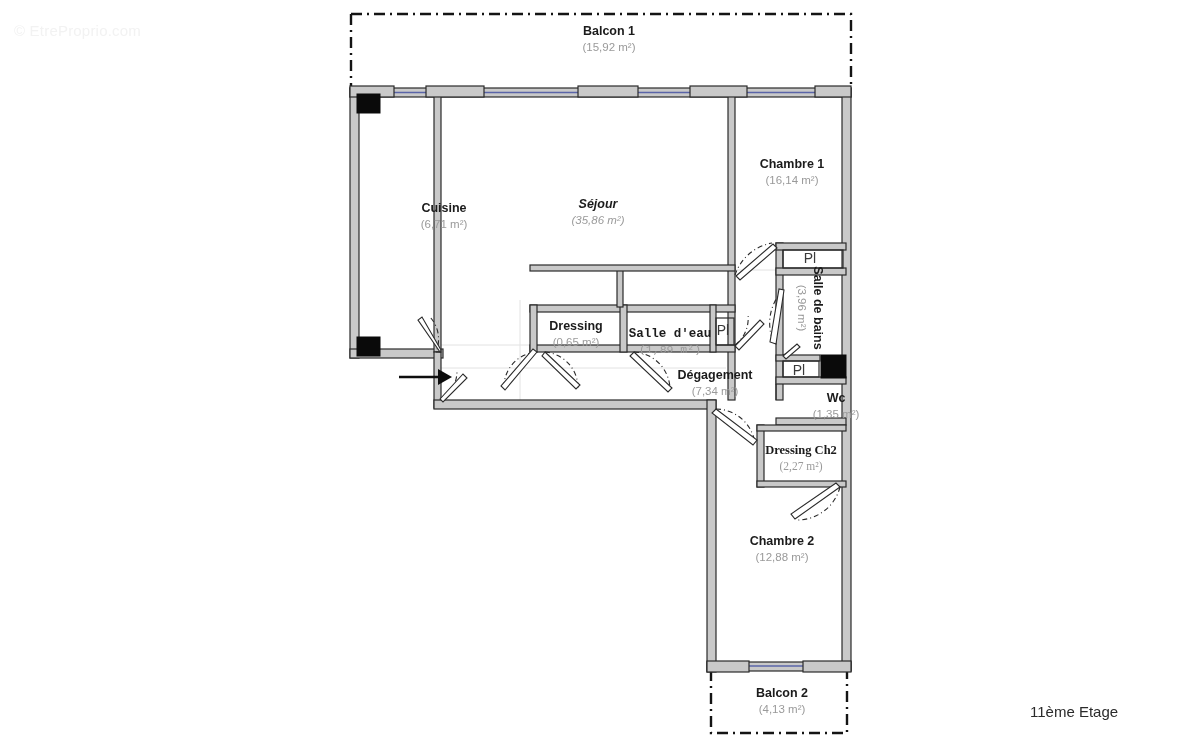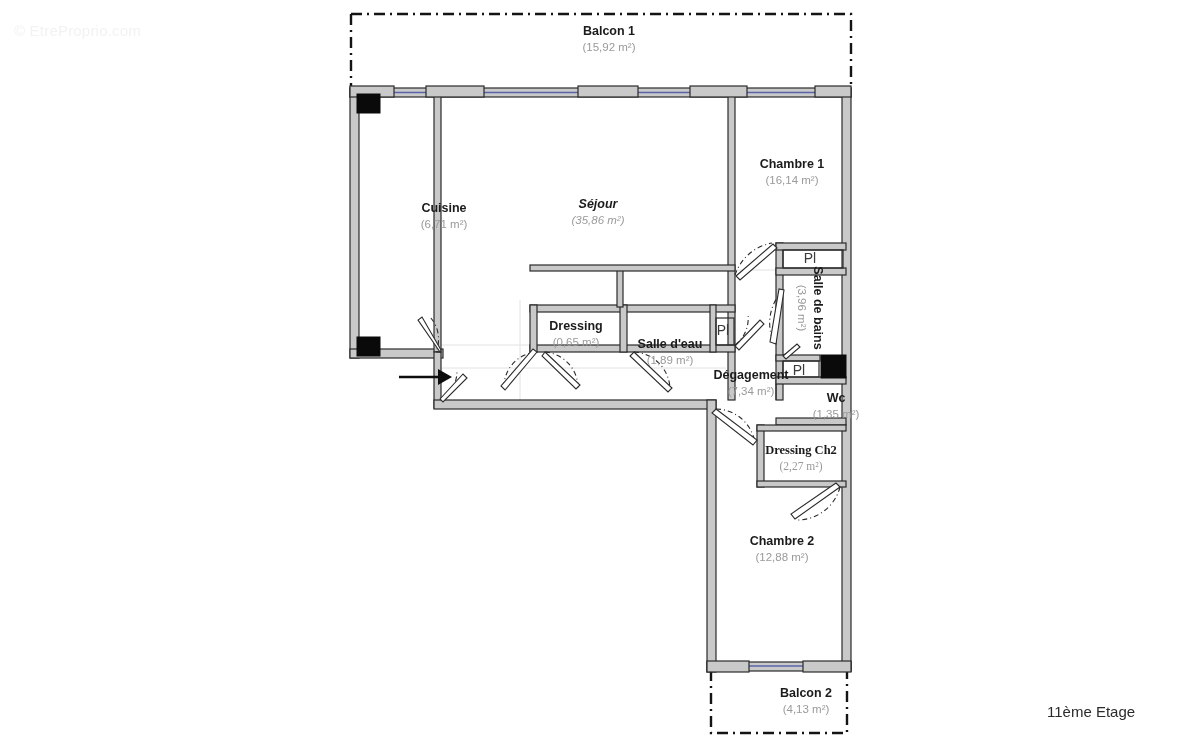--- a/index.html
+++ b/index.html
@@ -280,49 +280,49 @@
   <div class="room-label vertical" style="left:810px; top:308px;">
     <span class="room-name">Salle de bains</span>
     <span class="room-area">(3,96 m²)</span>
   </div>
 
   <div class="room-label" style="left:576px; top:334px;">
     <span class="room-name">Dressing</span>
     <span class="room-area">(0,65 m²)</span>
   </div>
 
-  <div class="room-label" style="left:670px; top:352px;">
+  <div class="room-label" style="left:670px; top:342px;font-family:Liberation Mono, monospace;">
     <span class="room-name">Salle d'eau</span>
     <span class="room-area">(1,89 m²)</span>
   </div>
 
-  <div class="room-label" style="left:751px; top:383px;">
+  <div class="room-label" style="left:715px; top:383px;">
     <span class="room-name">Dégagement</span>
     <span class="room-area">(7,34 m²)</span>
   </div>
 
   <div class="room-label" style="left:836px; top:406px;">
     <span class="room-name">Wc</span>
     <span class="room-area">(1,35 m²)</span>
   </div>
 
   <div class="room-label" style="left:801px; top:458px;font-family:Liberation Serif, serif;">
     <span class="room-name">Dressing Ch2</span>
     <span class="room-area">(2,27 m²)</span>
   </div>
 
   <div class="room-label" style="left:782px; top:549px;">
     <span class="room-name">Chambre 2</span>
     <span class="room-area">(12,88 m²)</span>
   </div>
 
-  <div class="room-label" style="left:806px; top:701px;">
+  <div class="room-label" style="left:782px; top:701px;">
     <span class="room-name">Balcon 2</span>
     <span class="room-area">(4,13 m²)</span>
   </div>
 
   <div class="closet-label" style="left:810px; top:258px;">Pl</div>
   <div class="closet-label" style="left:723px; top:330px;">Pl</div>
   <div class="closet-label" style="left:799px; top:370px;">Pl</div>
 
-  <div class="floor-note" style="left:1030px; top:703px;margin-left:17px;">11ème Etage</div>
+  <div class="floor-note" style="left:1030px; top:703px;">11ème Etage</div>
 
 </div>
 
 </body></html>

